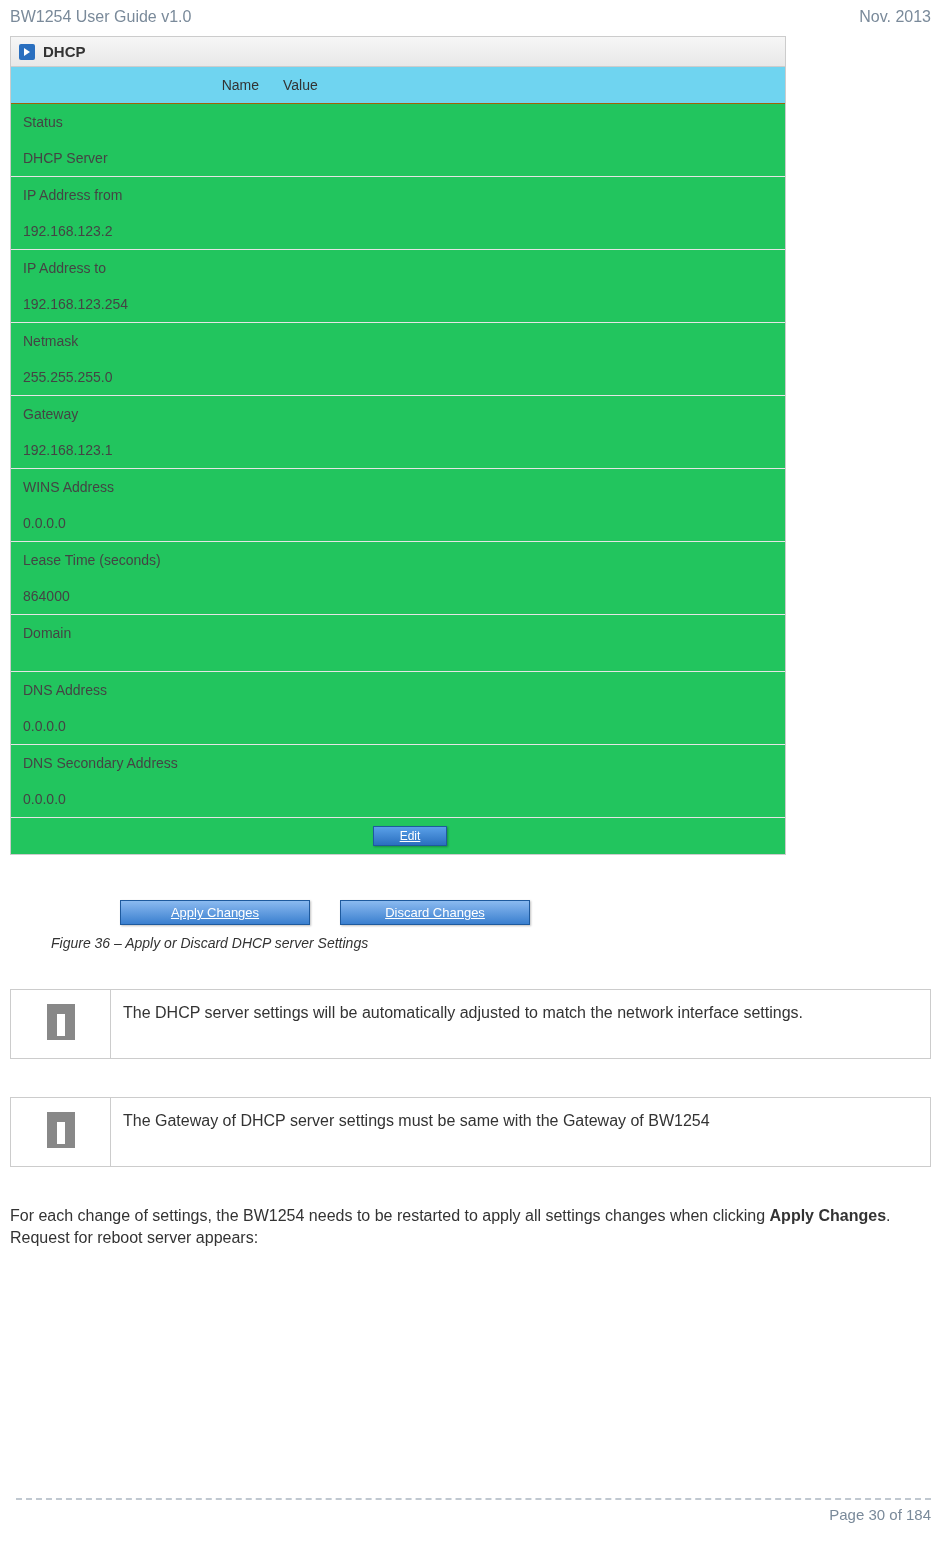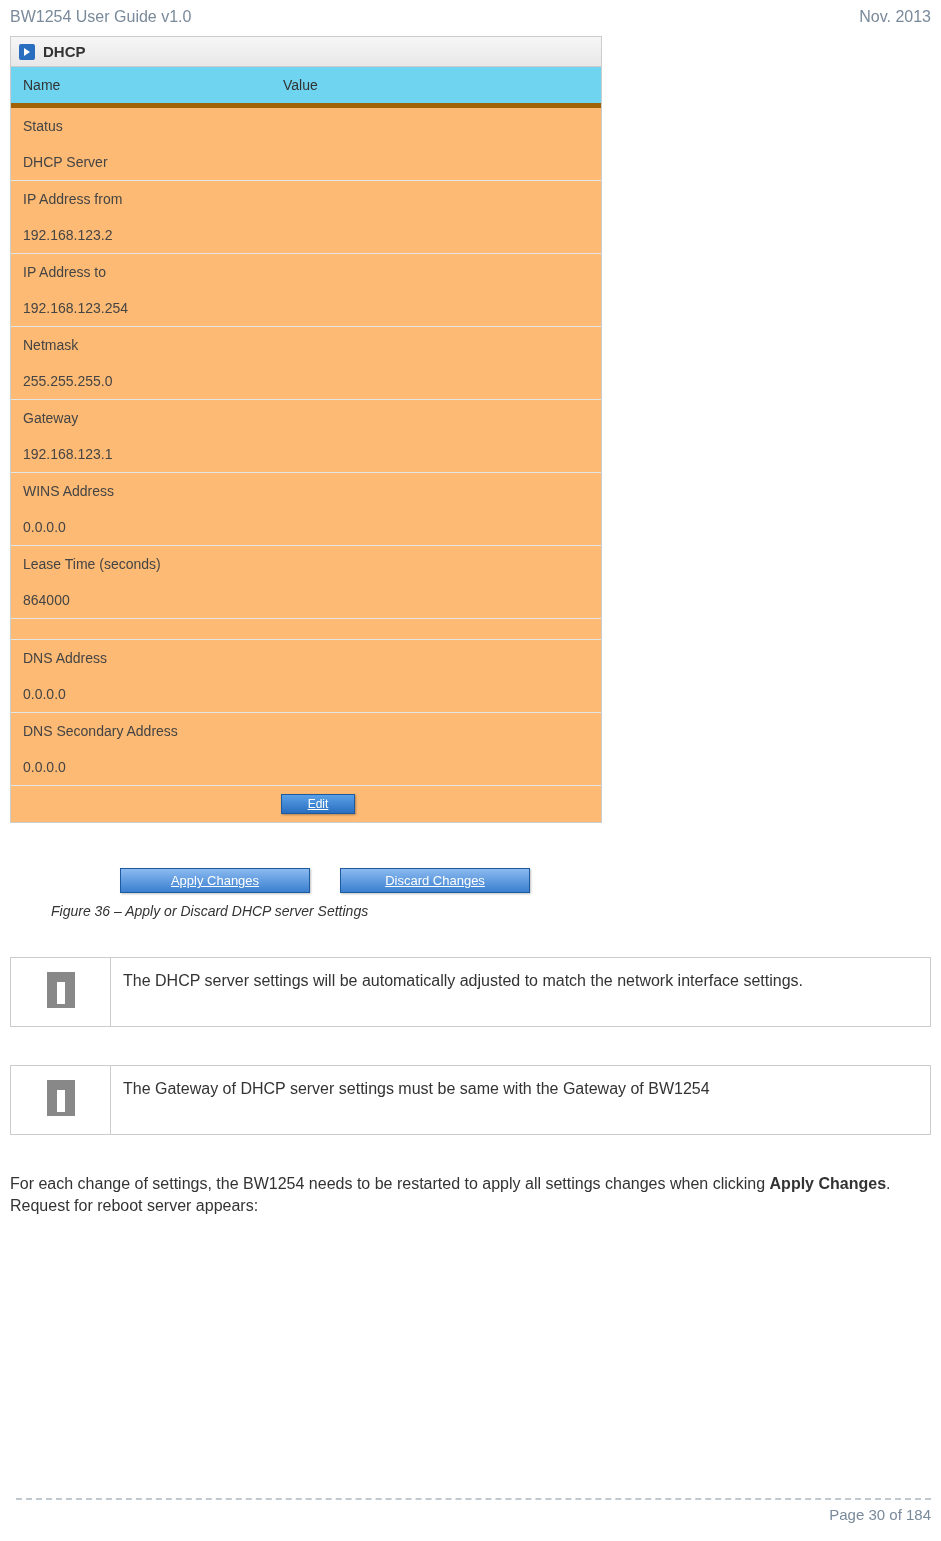--- a/index.html
+++ b/index.html
@@ -20,22 +20,22 @@
       justify-content: space-between;
       padding: 8px 10px 10px 10px;
       color: #7a8a9a;
       font-size: 16px;
     }
     .content {
       padding: 0 10px;
     }
     .dhcp-panel {
       border: 1px solid #ccc;
-      width: 592px;
-      background: #fdba74;
+      width: 776px;
+      background: #22c55e;
     }
     .dhcp-titlebar {
       background: linear-gradient(#f6f6f6, #e8e8e8);
       border-bottom: 1px solid #ccc;
       padding: 6px 8px;
       display: flex;
       align-items: center;
       gap: 8px;
     }
     .dhcp-icon {
@@ -49,21 +49,22 @@
     }
     .dhcp-icon svg { width: 10px; height: 10px; }
     .dhcp-title {
       font-weight: bold;
       font-size: 15px;
       color: #333;
     }
     .dhcp-header-row {
       display: flex;
       background: #6fd4f0;
-      border-bottom: 5px solid #a16207;
+      border-bottom: 1px solid #a16207;
+      text-align: right;
     }
     .dhcp-header-cell {
       padding: 10px 12px;
       font-size: 14px;
       color: #333;
     }
     .dhcp-header-cell.name { width: 260px; }
     .dhcp-row {
       display: flex;
       border-bottom: 1px solid #e5e5e5;
@@ -230,20 +231,21 @@
     </div>
     <div class="dhcp-row">
       <div class="dhcp-cell name">WINS Address</div>
       <div class="dhcp-cell">0.0.0.0</div>
     </div>
     <div class="dhcp-row">
       <div class="dhcp-cell name">Lease Time (seconds)</div>
       <div class="dhcp-cell">864000</div>
     </div>
     <div class="dhcp-row">
+      <div class="dhcp-cell name">Domain</div>
       <div class="dhcp-cell"></div>
     </div>
     <div class="dhcp-row">
       <div class="dhcp-cell name">DNS Address</div>
       <div class="dhcp-cell">0.0.0.0</div>
     </div>
     <div class="dhcp-row">
       <div class="dhcp-cell name">DNS Secondary Address</div>
       <div class="dhcp-cell">0.0.0.0</div>
     </div>

